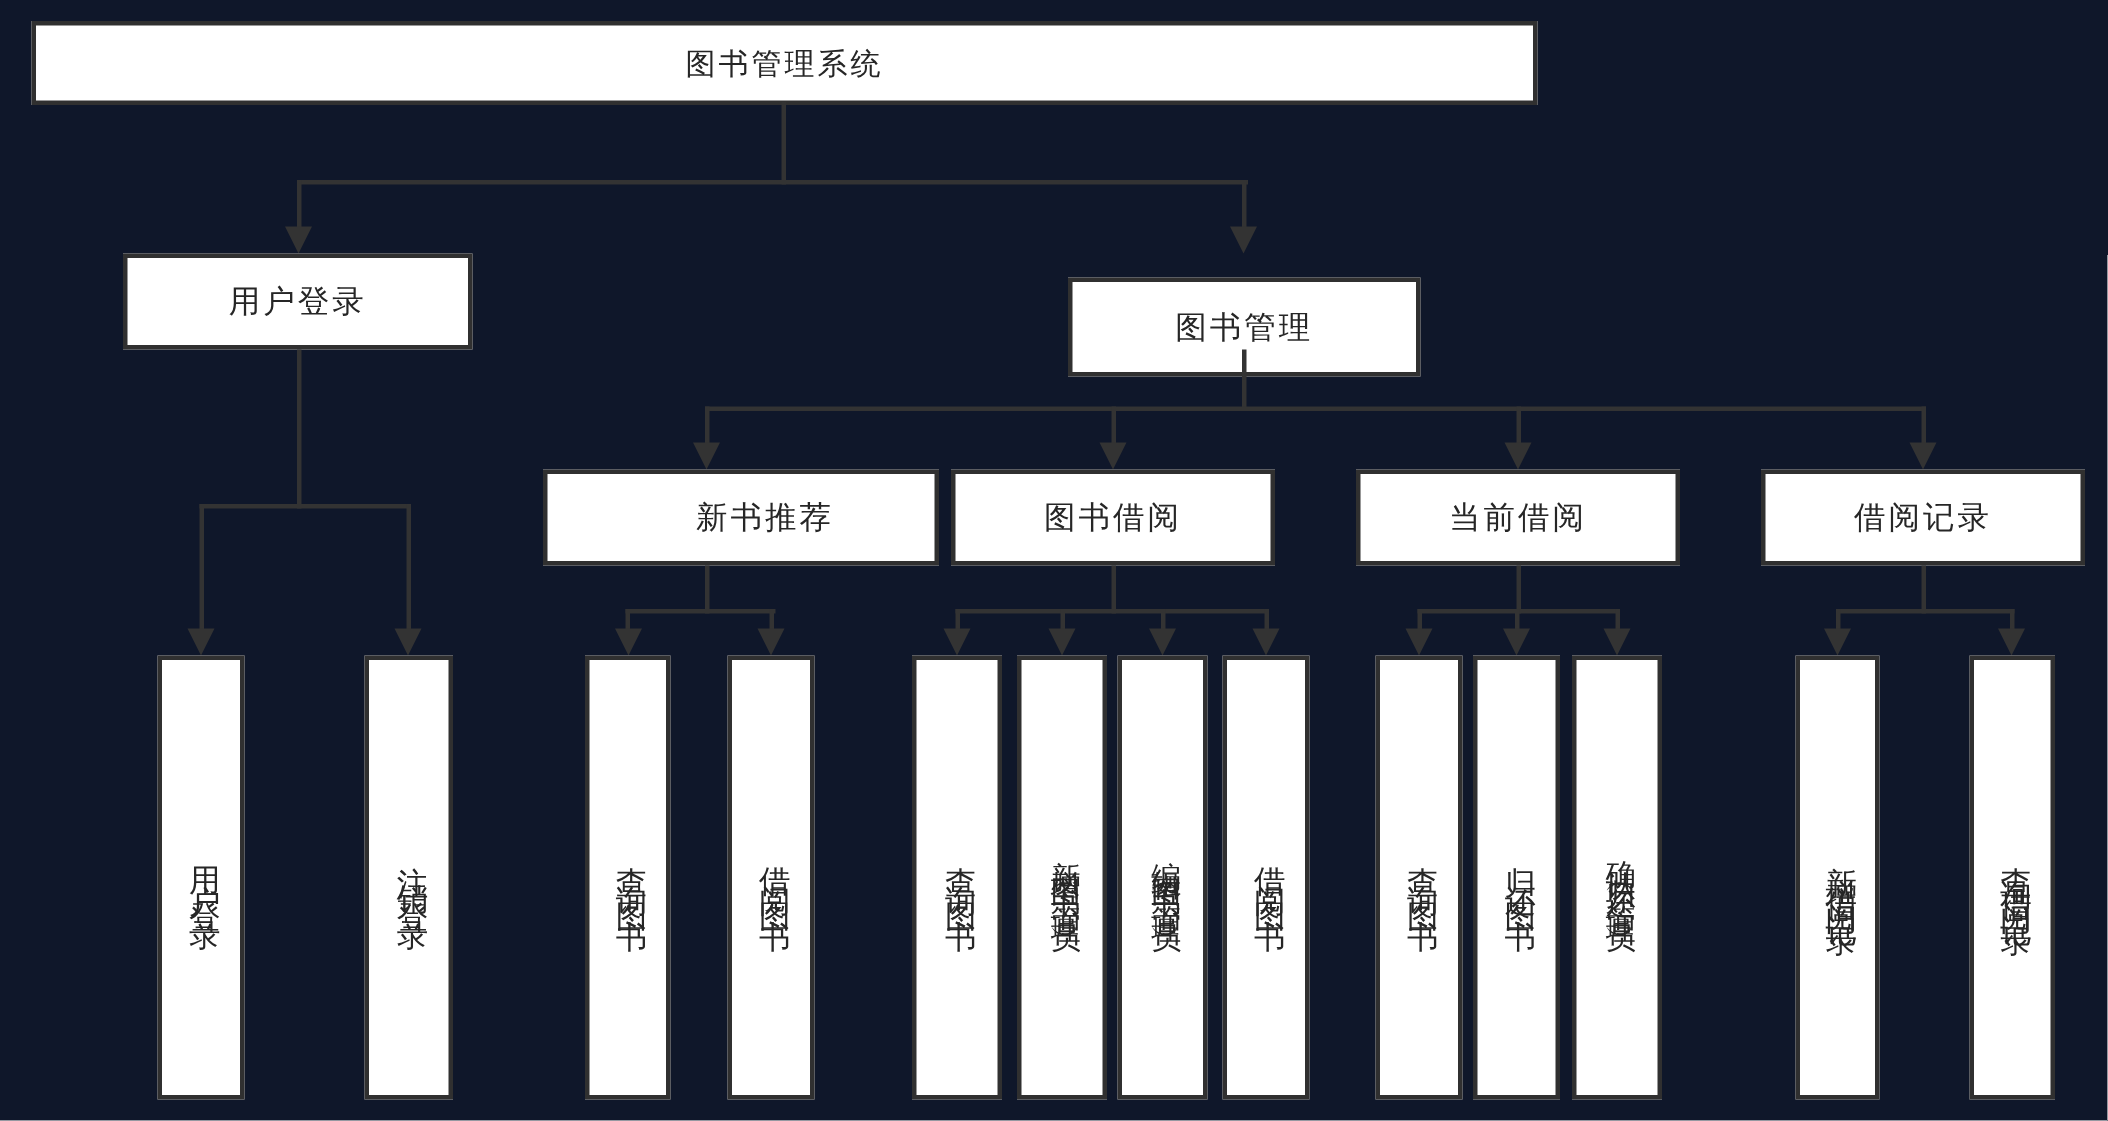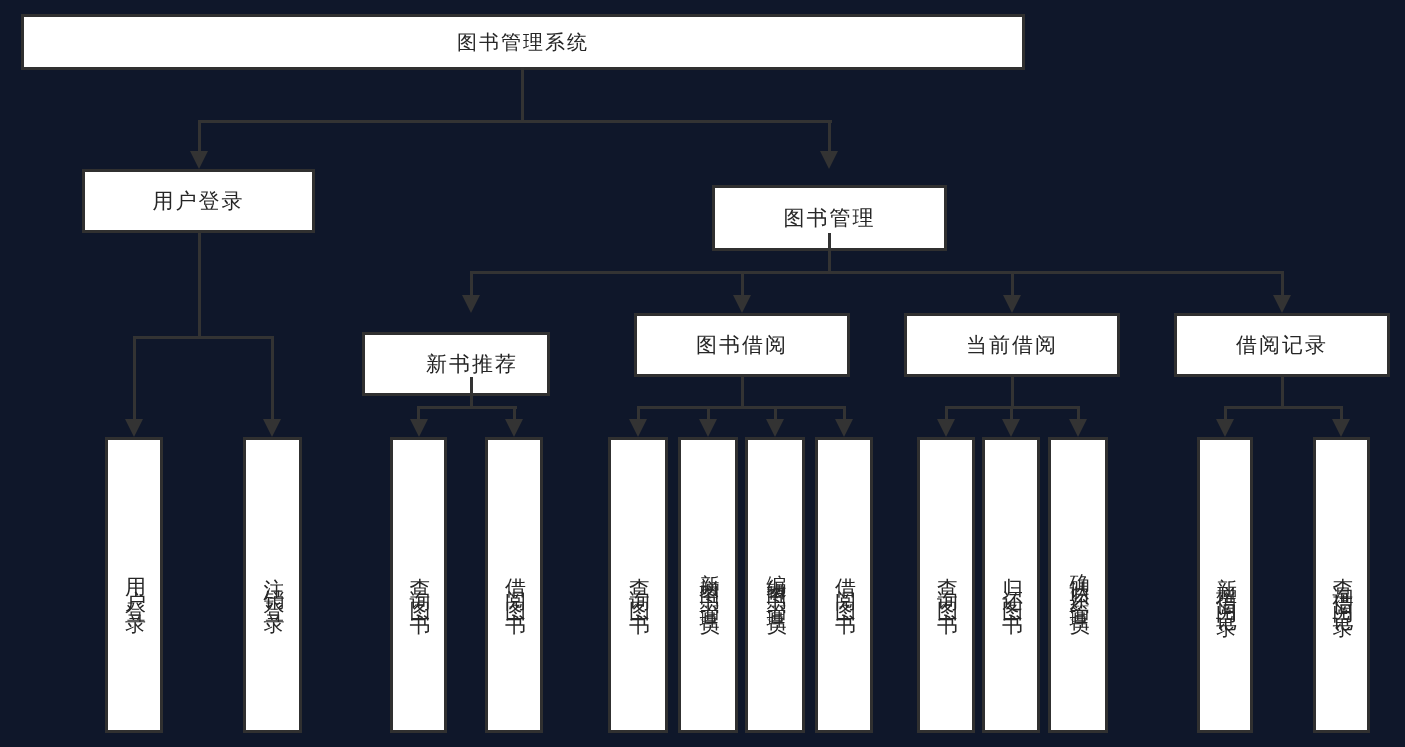--- a/index.html
+++ b/index.html
@@ -84,21 +84,21 @@
   <div class="ln" style="left:470px;top:271px;width:814px;height:3px;"></div>
   <div class="ln" style="left:470px;top:271px;width:3px;height:26px;"></div>
   <div class="arr" style="left:462px;top:295px;"></div>
   <div class="ln" style="left:741px;top:271px;width:3px;height:26px;"></div>
   <div class="arr" style="left:733px;top:295px;"></div>
   <div class="ln" style="left:1011px;top:271px;width:3px;height:26px;"></div>
   <div class="arr" style="left:1003px;top:295px;"></div>
   <div class="ln" style="left:1281px;top:271px;width:3px;height:26px;"></div>
   <div class="arr" style="left:1273px;top:295px;"></div>
 
-  <div class="box hnode" style="left:362px;top:332px;width:188px;height:64px;padding-left:32px;">
+  <div class="box hnode" style="left:362px;top:313px;width:264px;height:64px;padding-left:32px;">
     <span>新书推荐</span>
   </div>
   <div class="box hnode" style="left:904px;top:313px;width:216px;height:64px;">
     <span>当前借阅</span>
   </div>
   <div class="box hnode" style="left:634px;top:313px;width:216px;height:64px;">
     <span>图书借阅</span>
   </div>
   <div class="box hnode" style="left:1174px;top:313px;width:216px;height:64px;">
     <span>借阅记录</span>

